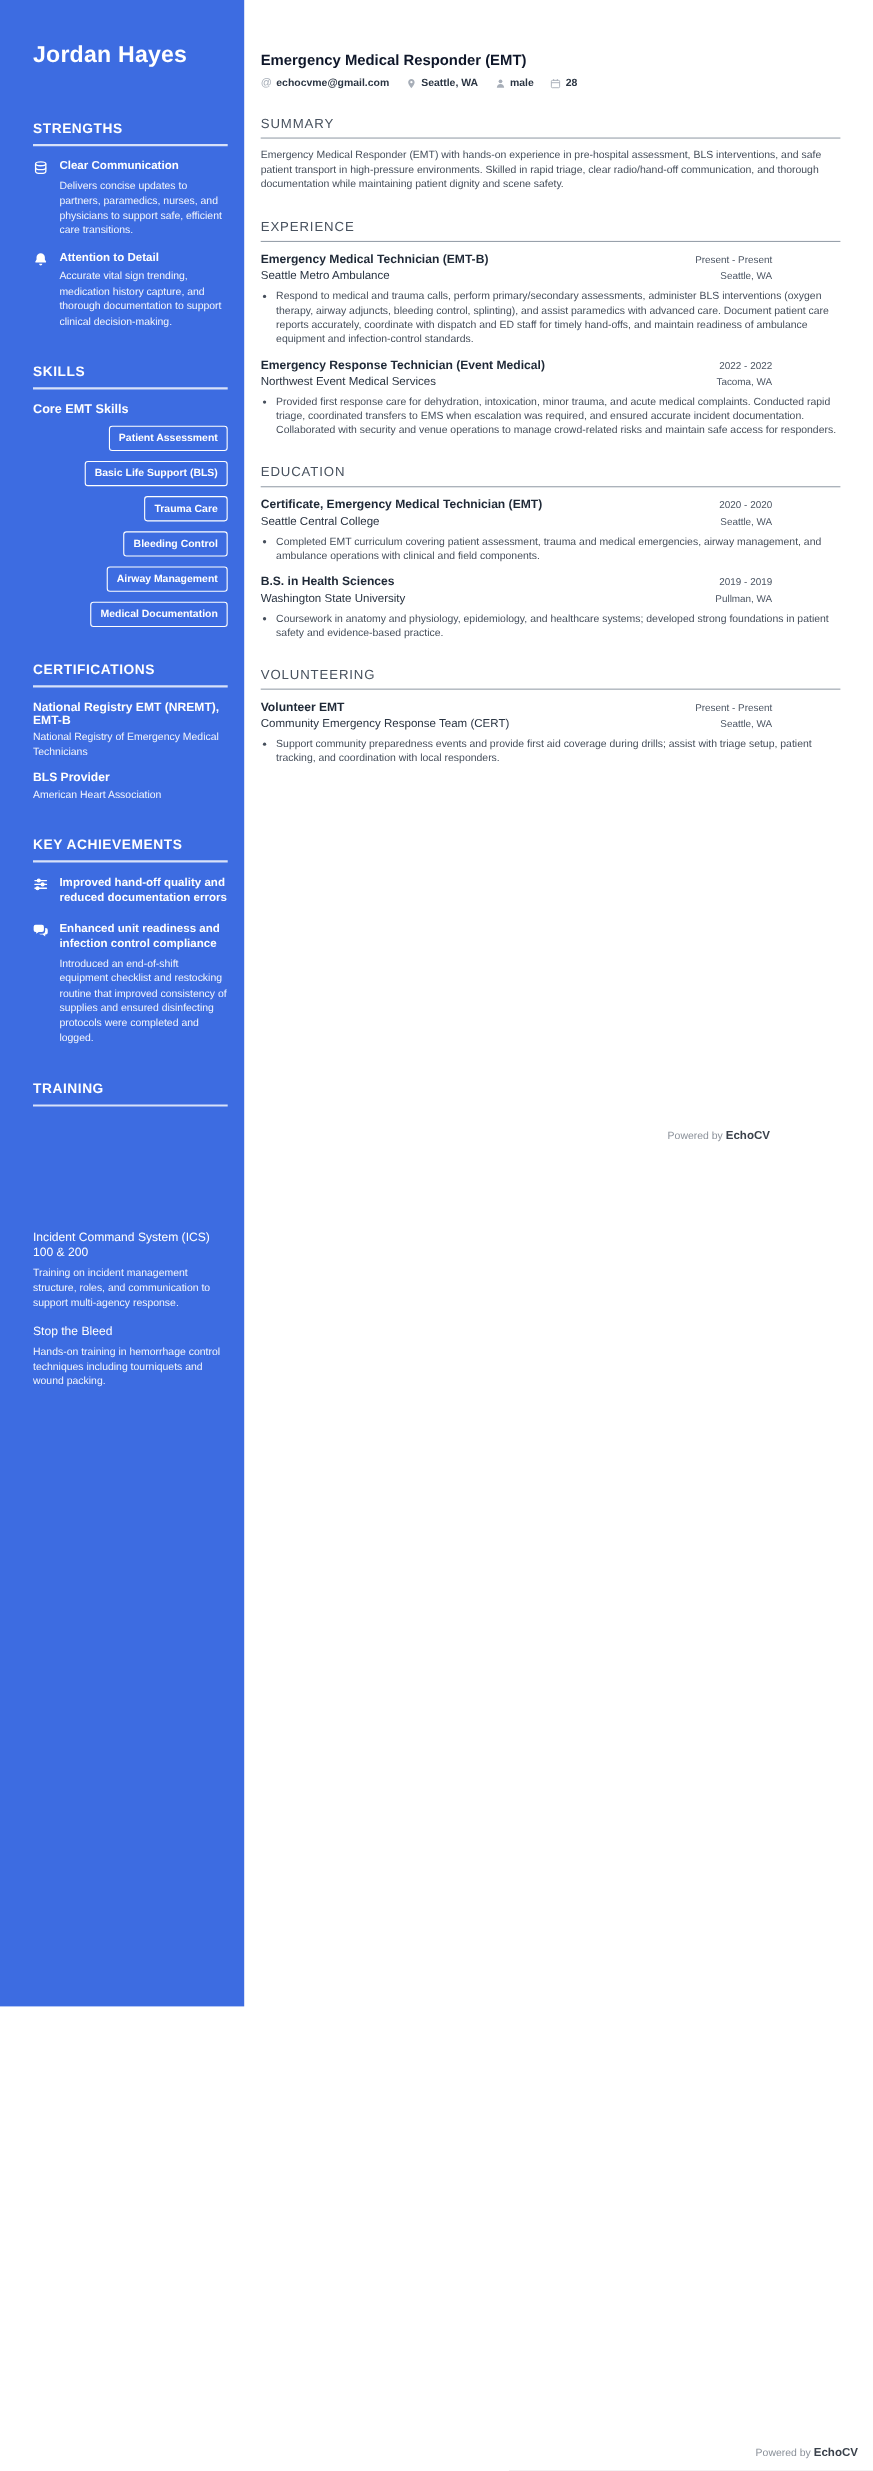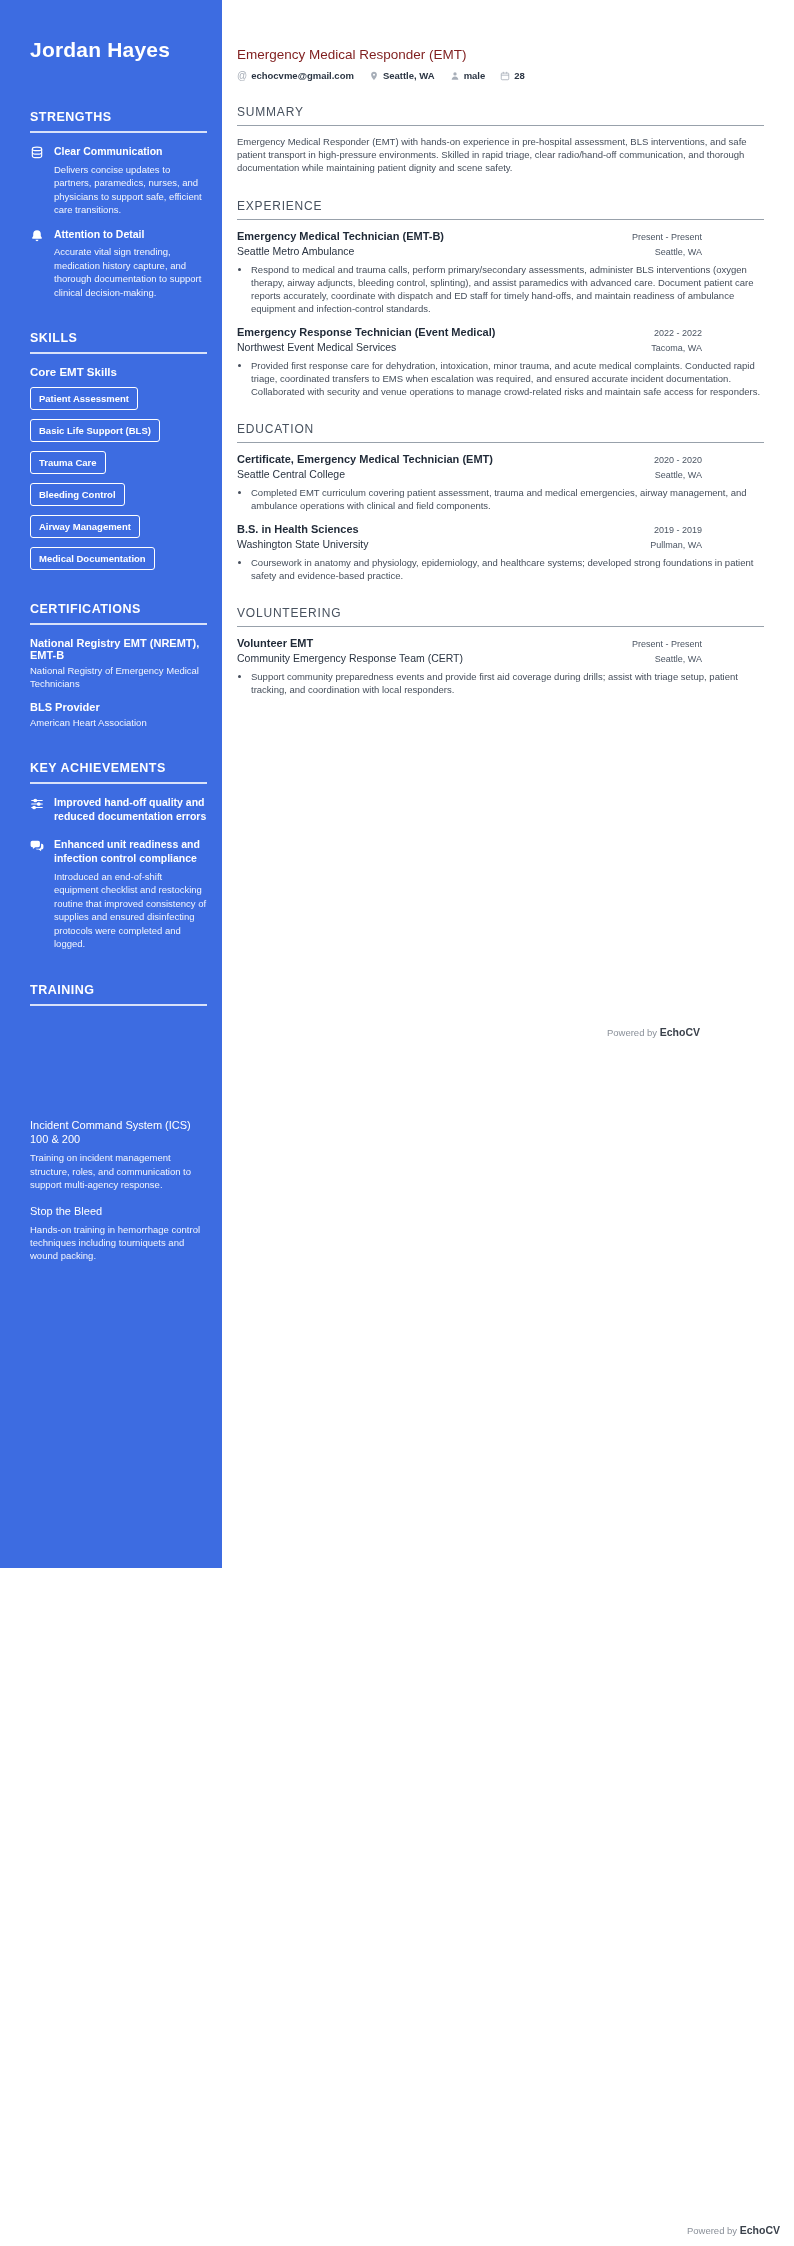--- a/index.html
+++ b/index.html
@@ -3,51 +3,51 @@
 <meta charset="utf-8">
 <style>
   * { box-sizing: border-box; margin: 0; padding: 0; }
   html,body { background:#e9e9e9; }
   .page{
     position:relative; width:794px; height:2246px; background:#ffffff;
     font-family:"Liberation Sans", sans-serif; overflow:hidden; margin:0 auto;
   }
   
   .sidebar{
-    position:absolute; left:0; top:0; width:222px; height:1568px;
+    position:absolute; left:0; top:0; width:222px; height:1824px;
     background:#3d6ce1; color:#fff; padding:32px 15px 0 30px;
   }
   .cand-name{ font-size:21px; font-weight:800; letter-spacing:.2px; margin-top:6px; }
   .s-sec{ margin-top:32px; }
   .s-sec.first{ margin-top:48px; }
   .s-h{
     font-size:12.5px; font-weight:700; letter-spacing:.5px; color:#fff;
     padding-bottom:7px; border-bottom:2px solid rgba(255,255,255,.8); margin-bottom:12px;
   }
   .s-item{ display:flex; gap:9px; margin-bottom:11px; }
   .s-icon{ width:15px; flex:none; padding-top:1px; color:#fff; }
   .s-icon svg{ display:block; }
   .s-title{ font-size:10.5px; font-weight:700; line-height:1.3; margin-bottom:4px; }
   .s-body{ font-size:9.5px; line-height:1.42; color:rgba(255,255,255,.94); }
   .skill-group{ font-size:11.5px; font-weight:700; margin:2px 0 9px; }
-  .tags{ display:flex; flex-wrap:wrap; gap:9px 8px; }
+  .tags{ display:flex; flex-wrap:wrap; gap:9px 8px;justify-content:flex-end; }
   .tag{
     border:1.5px solid #fff; border-radius:3px; padding:5px 8px;
     font-size:9.5px; font-weight:700; white-space:nowrap;
   }
   .cert{ margin-bottom:10px; }
   .cert-title{ font-size:11px; font-weight:700; margin-bottom:3px; }
   .cert-issuer{ font-size:9.5px; line-height:1.4; color:rgba(255,255,255,.94); }
   .train-item{ margin-bottom:12px; }
   .train-title{ font-size:11px; font-weight:400; line-height:1.35; margin-bottom:4px; }
   .train-body{ font-size:9.5px; line-height:1.42; color:rgba(255,255,255,.94); }
   .train-spacer{ height:100px; }
   
   .main{ position:absolute; left:237px; top:0; width:527px; padding-top:47px; }
-  .m-title{ font-size:13.5px; font-weight:400; color:#7f1d1d; }
+  .m-title{ font-size:13.5px; font-weight:700; color:#0f172a; }
   .contact{ display:flex; align-items:center; gap:15px; margin-top:8px; }
   .c-item{ display:flex; align-items:center; gap:4px; font-size:9.5px; font-weight:700; color:#2b3543; }
   .c-icon{ color:#a7aeb8; display:flex; align-items:center; }
   .c-at{ font-size:10px; font-weight:400; color:#a7aeb8; }
   .m-sec{ margin-top:24px; }
   .m-h{
     font-size:12px; font-weight:500; letter-spacing:.8px; color:#47515e;
     padding-bottom:6px; border-bottom:1px solid #98a1ab; margin-bottom:10px;
   }
   .m-body{ font-size:9.5px; line-height:1.36; color:#454e5b; }

